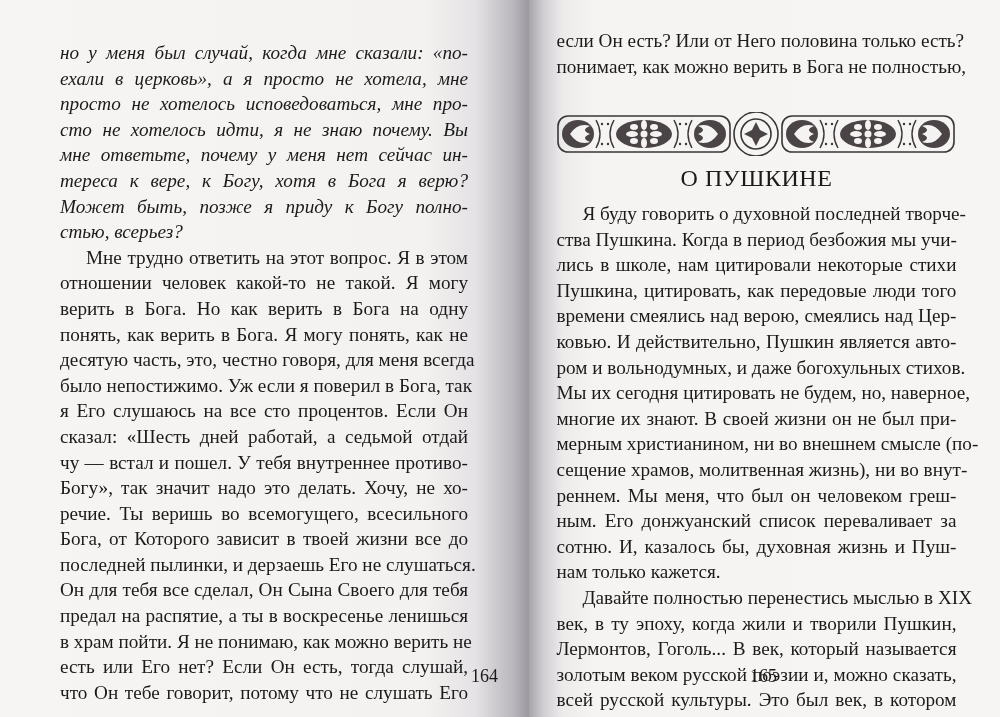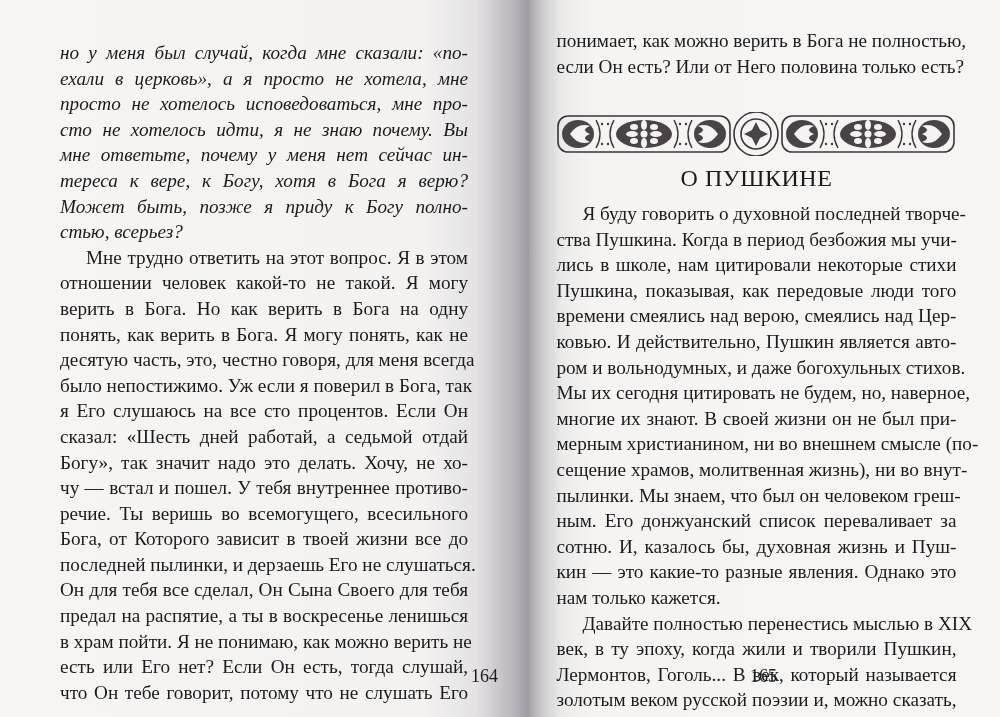--- a/index.html
+++ b/index.html
@@ -64,40 +64,40 @@
       </div>
       <div>
         <span class="line indent" style="padding-left:26px;text-indent:0">Мне трудно ответить на этот вопрос. Я в этом</span>
         <span class="line">отношении человек какой-то не такой. Я могу</span>
         <span class="line">верить в Бога. Но как верить в Бога на одну</span>
         <span class="line">понять, как верить в Бога. Я могу понять, как не</span>
         <span class="line">десятую часть, это, честно говоря, для меня всегда</span>
         <span class="line">было непостижимо. Уж если я поверил в Бога, так</span>
         <span class="line">я Его слушаюсь на все сто процентов. Если Он</span>
         <span class="line">сказал: «Шесть дней работай, а седьмой отдай</span>
+        <span class="line">чу — встал и пошел. У тебя внутреннее противо-</span>
         <span class="line">Богу», так значит надо это делать. Хочу, не хо-</span>
-        <span class="line">чу — встал и пошел. У тебя внутреннее противо-</span>
         <span class="line">речие. Ты веришь во всемогущего, всесильного</span>
         <span class="line">Бога, от Которого зависит в твоей жизни все до</span>
         <span class="line">последней пылинки, и дерзаешь Его не слушаться.</span>
         <span class="line">Он для тебя все сделал, Он Сына Своего для тебя</span>
         <span class="line">предал на распятие, а ты в воскресенье ленишься</span>
         <span class="line">в храм пойти. Я не понимаю, как можно верить не</span>
         <span class="line">есть или Его нет? Если Он есть, тогда слушай,</span>
         <span class="line">что Он тебе говорит, потому что не слушать Его</span>
 
       </div>
     </div>
     <div class="page-number" style="left:60px;width:408px;bottom:30px;">164</div>
   </div>
 
   <div class="page page-right">
     <div class="text-block">
+      <span class="line">если Он есть? Или от Него половина только есть?</span>
       <span class="line">понимает, как можно верить в Бога не полностью,</span>
-      <span class="line">если Он есть? Или от Него половина только есть?</span>
     </div>
 
     <svg class="ornament" viewBox="0 0 400 44">
       <g fill="none" stroke="#3a3638" stroke-width="1.6">
         <rect x="2" y="4" width="172" height="36" rx="10"></rect>
         <rect x="226" y="4" width="172" height="36" rx="10"></rect>
         <circle cx="200" cy="22" r="22"></circle>
         <circle cx="200" cy="22" r="15"></circle>
       </g>
       <g fill="#4a4446">
@@ -162,32 +162,31 @@
       </g>
     </svg>
 
     <div class="heading">О ПУШКИНЕ</div>
 
     <div class="text-block" style="top:201px;">
       <div>
         <span class="line" style="padding-left:26px">Я буду говорить о духовной последней творче-</span>
         <span class="line">ства Пушкина. Когда в период безбожия мы учи-</span>
         <span class="line">лись в школе, нам цитировали некоторые стихи</span>
-        <span class="line">Пушкина, показывая, как передовые люди того</span>
+        <span class="line">Пушкина, цитировать, как передовые люди того</span>
         <span class="line">времени смеялись над верою, смеялись над Цер-</span>
         <span class="line">ковью. И действительно, Пушкин является авто-</span>
         <span class="line">ром и вольнодумных, и даже богохульных стихов.</span>
         <span class="line">Мы их сегодня цитировать не будем, но, наверное,</span>
         <span class="line">многие их знают. В своей жизни он не был при-</span>
         <span class="line">мерным христианином, ни во внешнем смысле (по-</span>
         <span class="line">сещение храмов, молитвенная жизнь), ни во внут-</span>
-        <span class="line">пылинки. Мы знаем, что был он человеком греш-</span>
+        <span class="line">реннем. Мы меня, что был он человеком греш-</span>
         <span class="line">ным. Его донжуанский список переваливает за</span>
         <span class="line">сотню. И, казалось бы, духовная жизнь и Пуш-</span>
-        <span class="line">кин — это какие-то разные явления. Однако это</span>
         <span class="line last">нам только кажется.</span>
       </div>
       <div>
         <span class="line" style="padding-left:26px">Давайте полностью перенестись мыслью в XIX</span>
         <span class="line">век, в ту эпоху, когда жили и творили Пушкин,</span>
         <span class="line">Лермонтов, Гоголь... В век, который называется</span>
         <span class="line">золотым веком русской поэзии и, можно сказать,</span>
         <span class="line">всей русской культуры. Это был век, в котором</span>
 
       </div>

